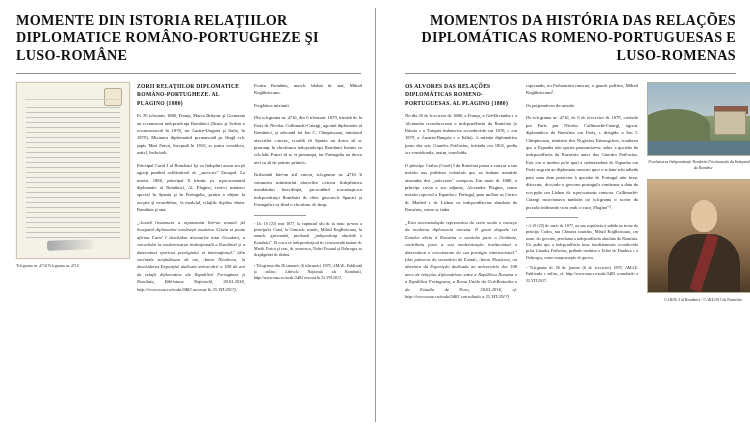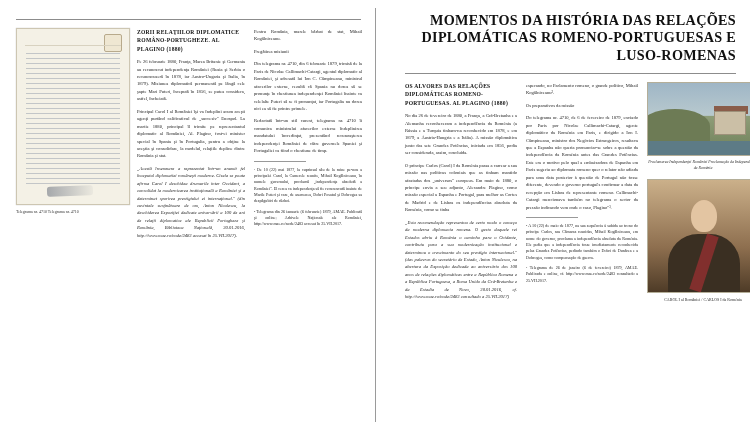--- a/index.html
+++ b/index.html
@@ -276,20 +276,21 @@
   .stack { display: flex; flex-direction: column; }
 </style>
 </head>
 <body>
 
 <div class="page">
 
   <div class="center-rule"></div>
 
   <div class="half left">
+    <div class="title">MOMENTE DIN ISTORIA RELAŢIILOR DIPLOMATICE ROMÂNO-PORTUGHEZE ŞI LUSO-ROMÂNE</div>
     <div class="title-rule"></div>
 
     <div class="body-area">
 
       <div class="col col-img stack">
         <div class="manuscript">
           <div class="ms-stamp"></div>
           <div class="ms-head"></div>
           <div class="ms-lines">
             <i></i>

